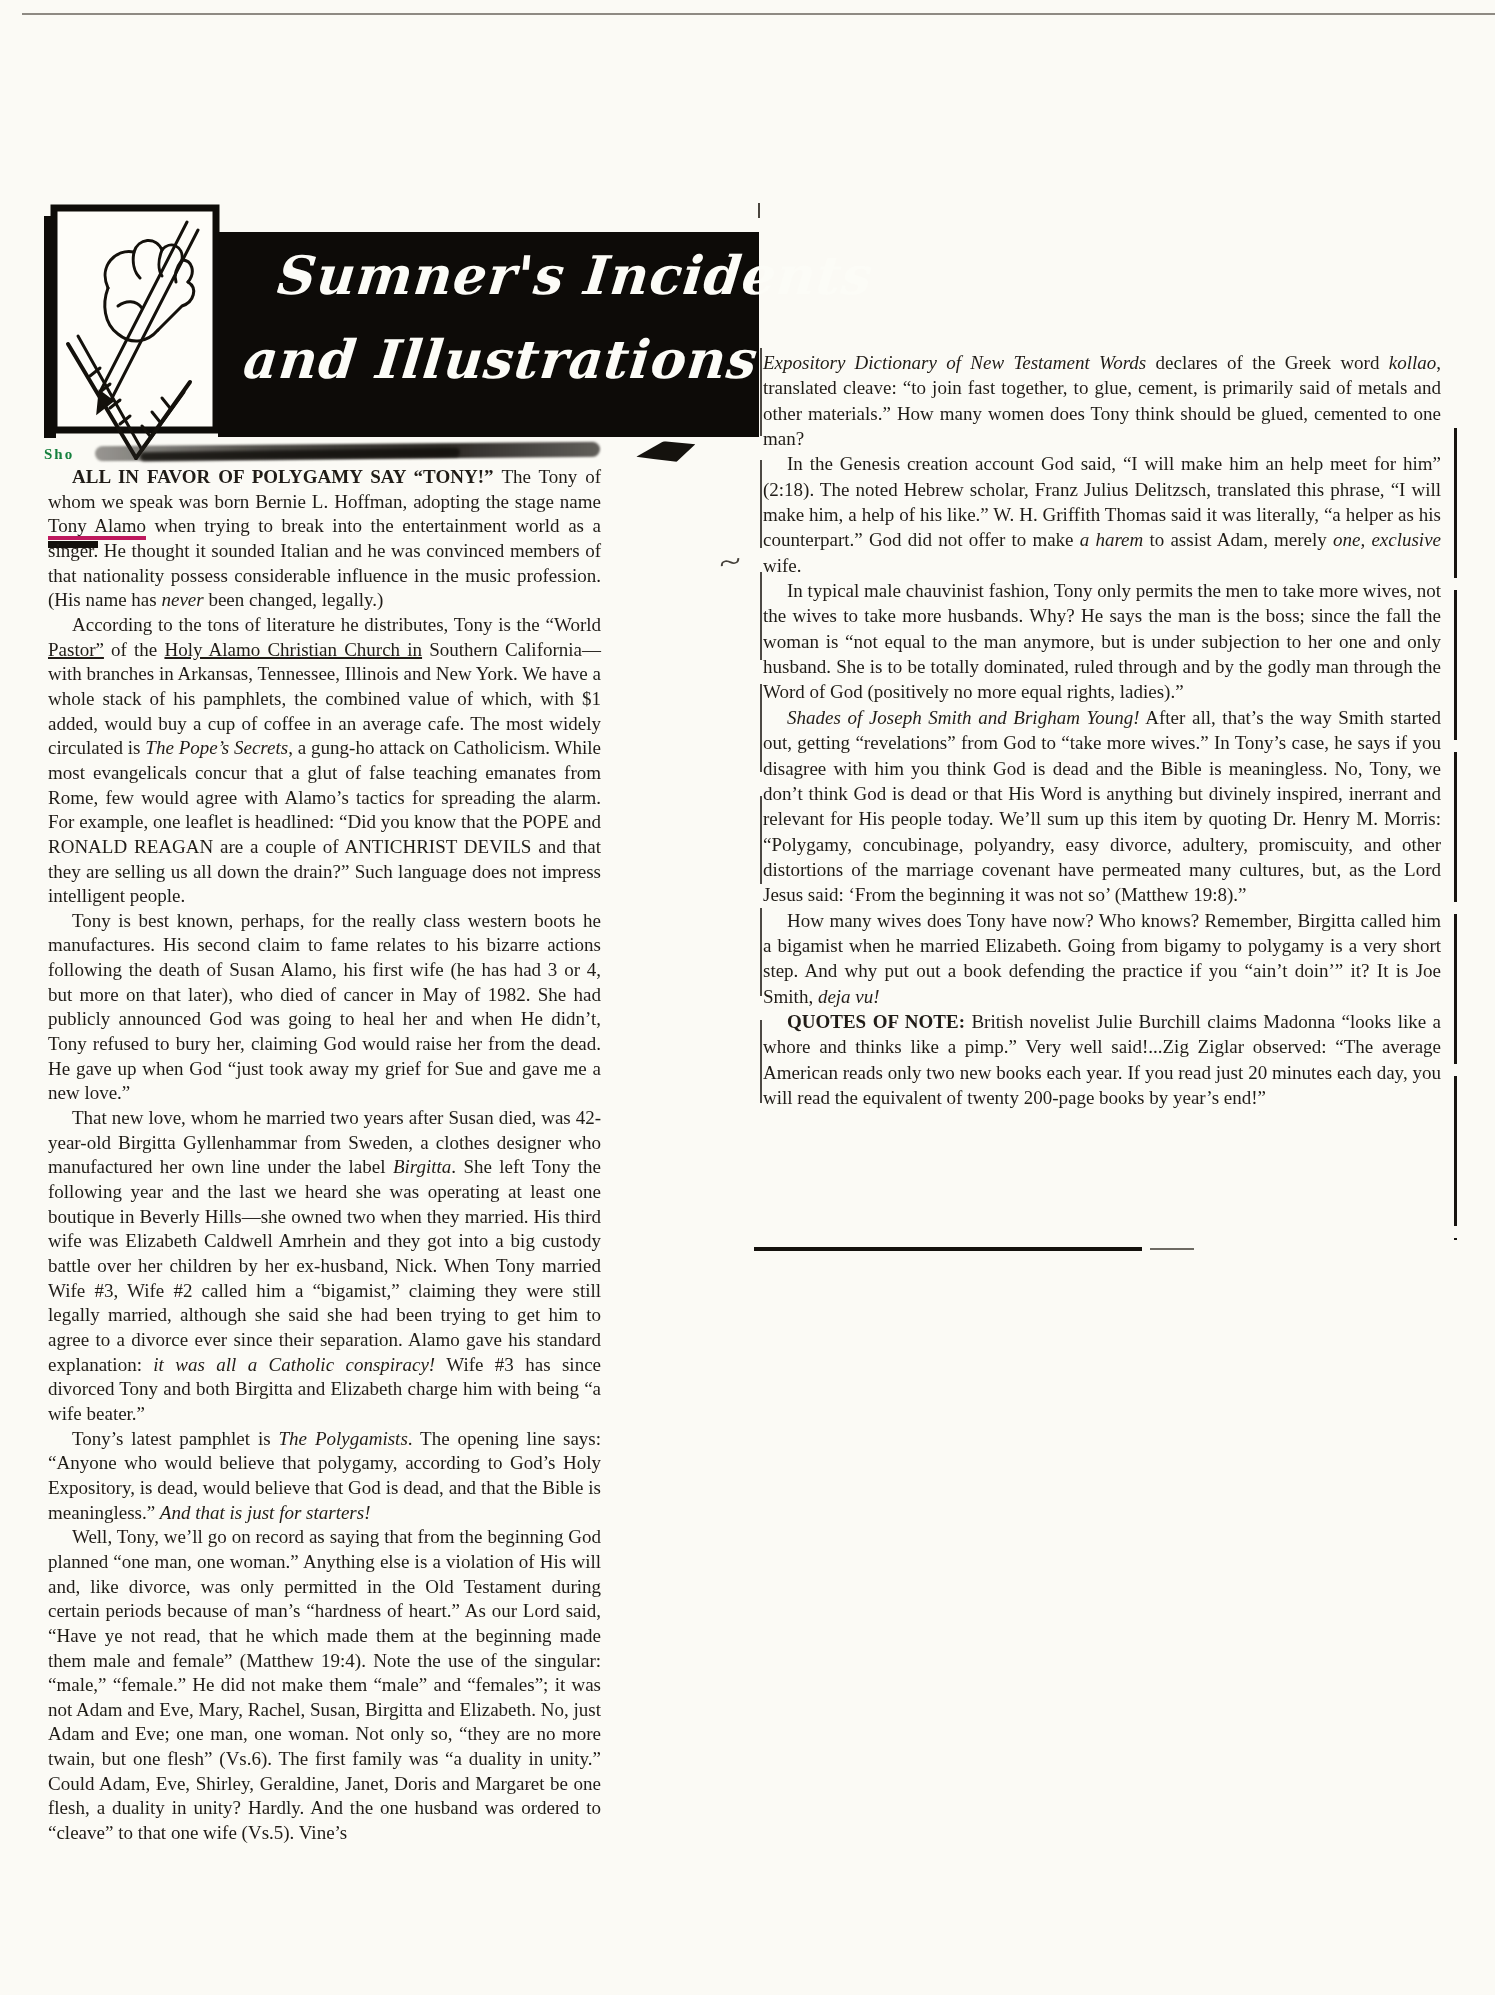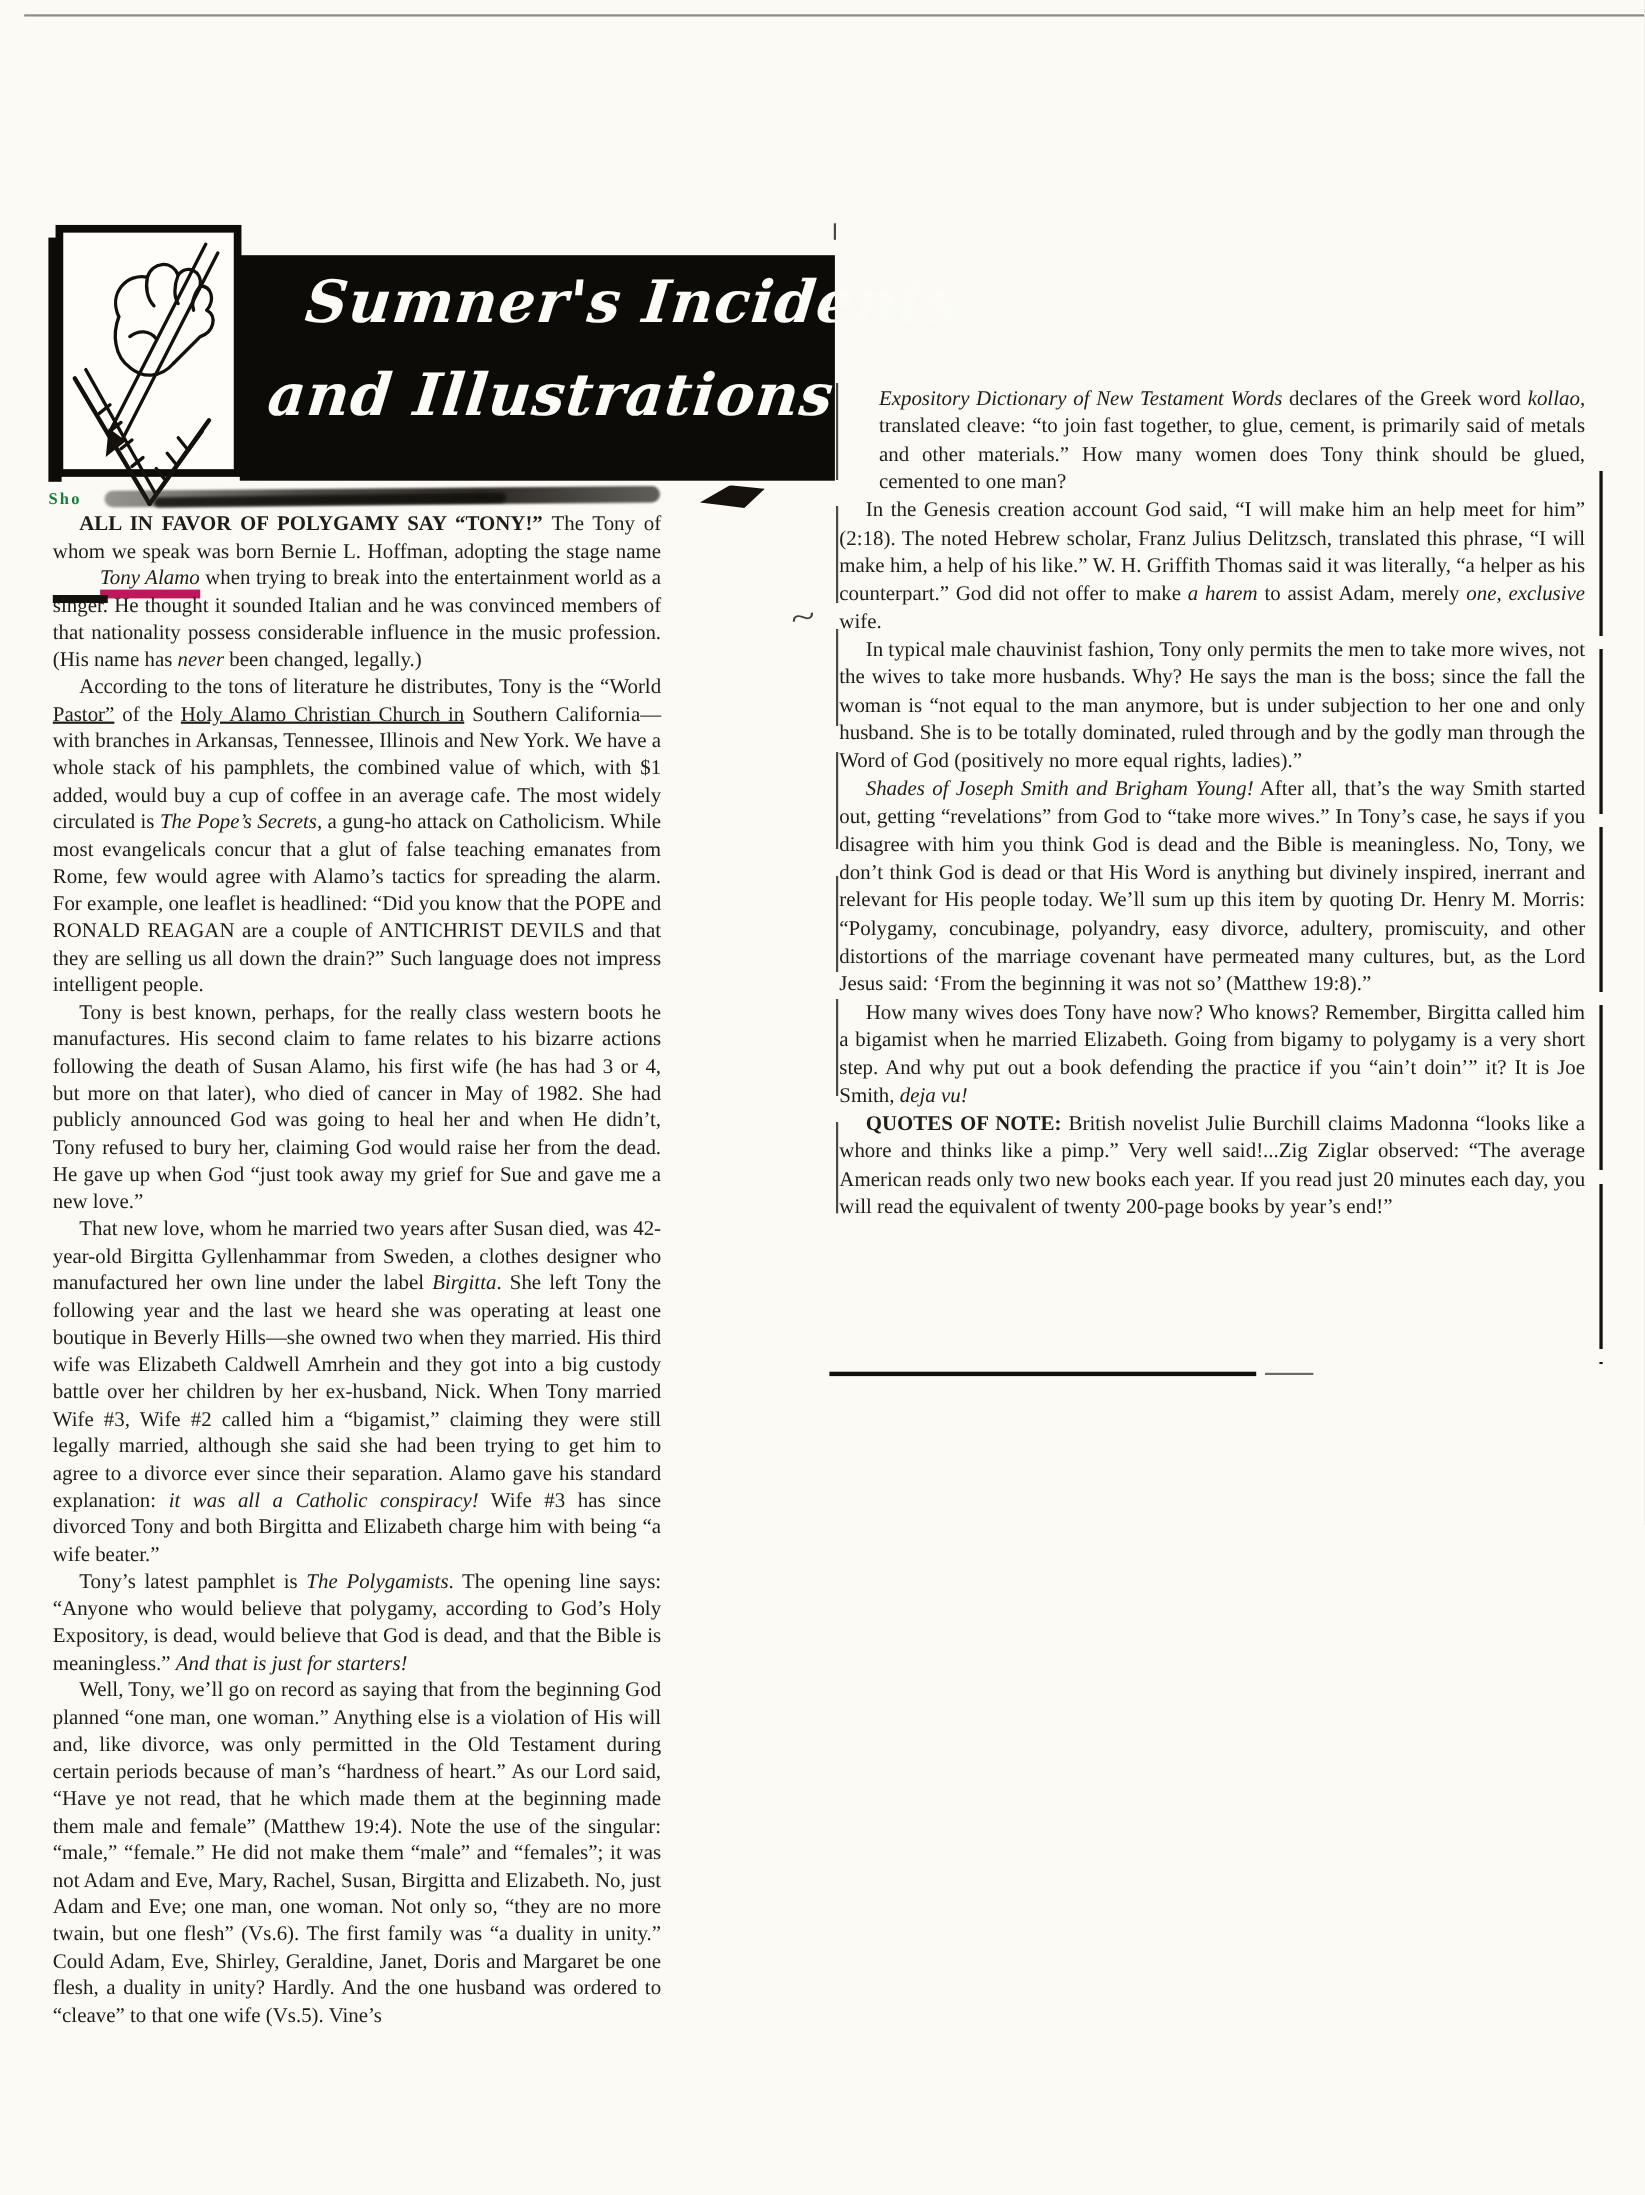--- a/index.html
+++ b/index.html
@@ -50,27 +50,27 @@
     position:absolute;left:636px;top:441px;width:60px;height:23px;background:#15120e;
     clip-path:polygon(0% 55%,48% 0%,100% 28%,66% 95%,28% 72%);transform:rotate(-6deg);
   }
   .pen-squiggle{
     position:absolute;left:722px;top:545px;font-size:30px;color:#45403a;
     transform:rotate(-10deg) scaleX(1.35);font-family:"Liberation Serif",serif;
   }
 
   .col{position:absolute;text-align:justify;}
   .col p{margin:0;text-indent:24px;}
-  .col p.noindent{text-indent:0;padding-left:36px;}
+  .col p.noindent{text-indent:0;}
   .col-left{left:48px;top:465px;width:553px;font-size:19px;line-height:24.65px;}
   .col-right{left:763px;top:350px;width:678px;font-size:19px;line-height:25.35px;}
 
   .seg-b{font-weight:bold;}
   .seg-i{font-style:italic;}
-  .seg-imk{font-style:italic;border-bottom:8px solid #be185d;margin-left:43px;}
+  .seg-imk{border-bottom:4px solid #be185d;}
   .seg-u{text-decoration:underline;text-decoration-thickness:2px;margin-top:14px;}
   .seg-xo{background:linear-gradient(180deg,transparent 1px,#14110d 1px,#14110d 8px,transparent 8px);}
 
   .rule-col-left{
     position:absolute;left:760px;top:348px;width:2px;height:755px;
     background:repeating-linear-gradient(180deg,#2e2a25 0 88px,transparent 88px 112px);opacity:.85;
   }
   .rule-col-right{
     position:absolute;left:1454px;top:428px;width:3px;height:812px;
     background:repeating-linear-gradient(180deg,#171410 0 150px,transparent 150px 162px);

